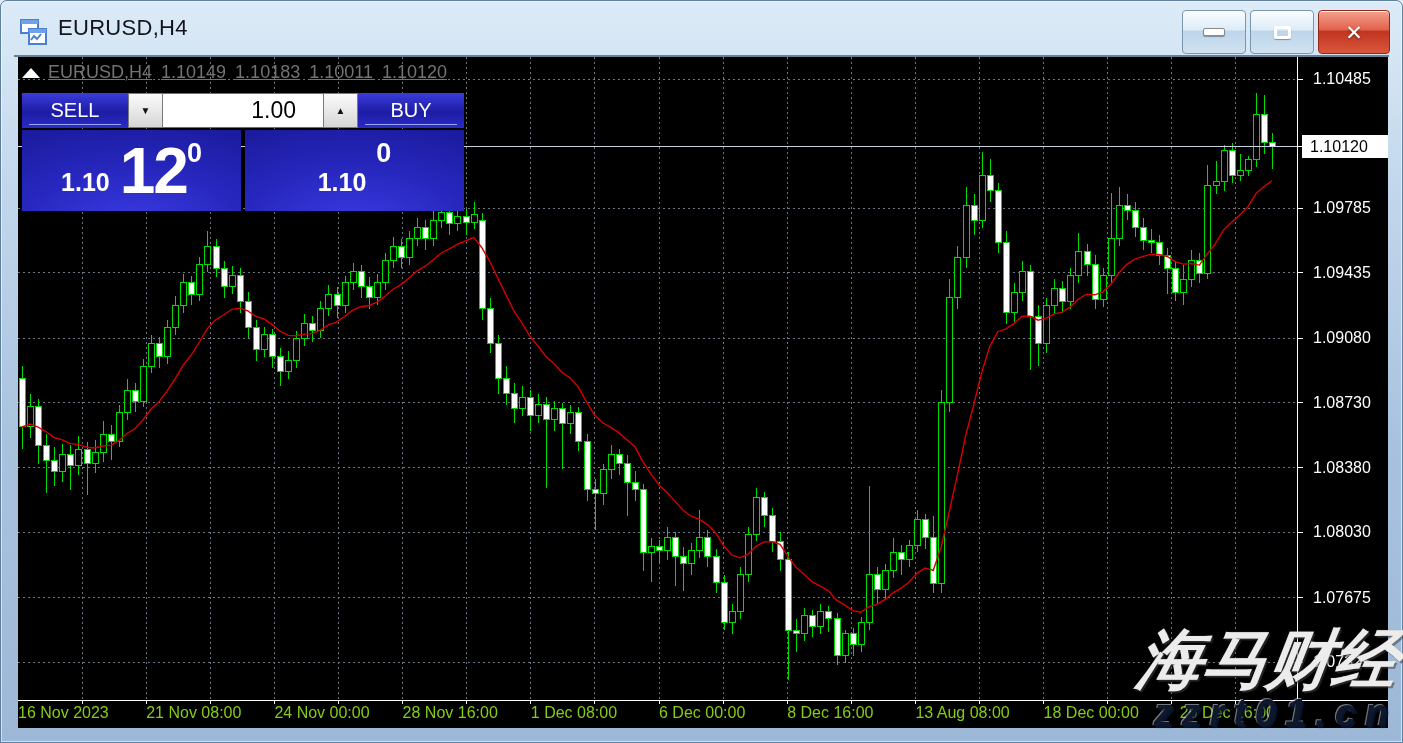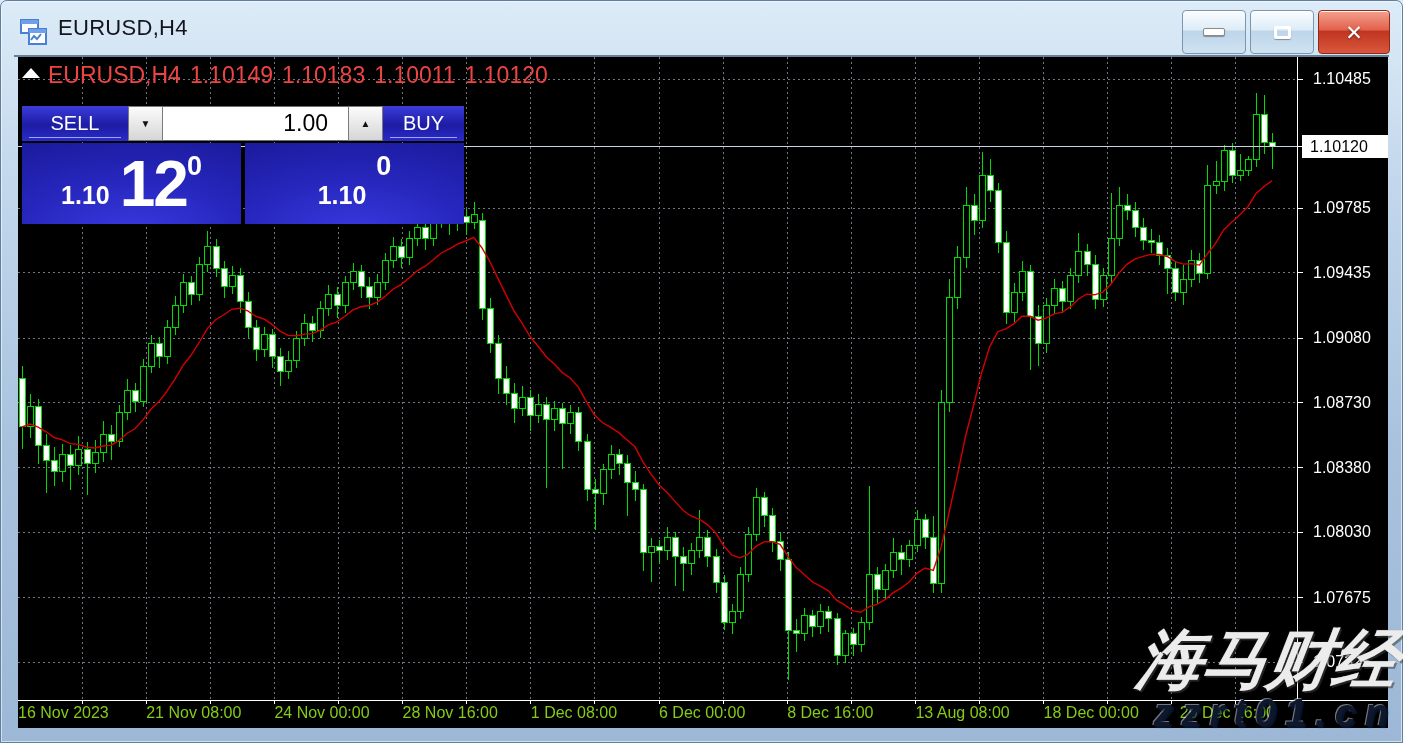--- a/index.html
+++ b/index.html
@@ -30,46 +30,46 @@
     width:72px; border-color:#8e2918;
     background:linear-gradient(180deg,#f3a18f 0%,#e1604a 46%,#c03420 47%,#d9573c 100%);
   }
   .ic-min { width:22px; height:8px; background:#fff; border:1px solid #8a8a8a; border-radius:2px; box-shadow:0 1px 1px rgba(0,0,0,.35); }
   .ic-restore { width:17px; height:13px; background:transparent; border:3px solid #fff; border-radius:2px; box-shadow:0 1px 1px rgba(0,0,0,.35); }
   .ic-close { color:#fff; font-size:21px; font-weight:bold; text-shadow:0 1px 2px rgba(0,0,0,.5); line-height:1; }
   
   #chart-region { position:absolute; left:18px; top:57px; width:1370px; height:671px; background:#000; }
   #chart-svg { position:absolute; left:0; top:0; }
   
-  .ohlc { position:absolute; left:4px; top:6px; color:#ef4444; font-size:23px; white-space:nowrap; }
+  .ohlc { position:absolute; left:4px; top:6px; color:#737373; font-size:18px; white-space:nowrap;text-decoration:underline; }
   .ohlc span { margin-right:9px; }
   .tri-up { position:absolute; left:4px; top:11px; width:0; height:0;
     border-left:9px solid transparent; border-right:9px solid transparent; border-bottom:10px solid #fff; }
   .ohlc-text { position:absolute; left:30px; top:5px; }
   
   .plabel { position:absolute; left:1295px; width:80px; height:20px; line-height:20px; color:#fff; font-size:16px; }
   .plabel.current { left:1284px; width:86px; height:23px; line-height:23px; background:#fff; color:#000; padding-left:8px; }
   .tlabel { position:absolute; top:647px; color:#84cc16; font-size:16px; white-space:nowrap; }
   
-  .tp { position:absolute; left:4px; top:49px; width:442px; }
+  .tp { position:absolute; left:4px; top:36px; width:442px; }
   .tp-row { display:flex; height:35px; }
   .tp-btn {
     width:106px; height:35px; border:none; color:#fff; font-size:20px;
     font-family:"Liberation Sans","DejaVu Sans",sans-serif;
     background:linear-gradient(180deg,#3c3cda 0%,#1c1ca4 55%,#2b2bc8 100%);
     position:relative; cursor:pointer;
   }
   .tp-btn::after { content:""; position:absolute; left:7px; right:7px; bottom:3px; border-top:1px solid rgba(175,190,255,.85); }
   .spin {
     width:35px; height:35px; border:1px solid #7a7a7a; background:linear-gradient(180deg,#fbfbfb,#d6d6d6);
     font-size:10px; color:#111; cursor:pointer;
   }
   .vol-input {
-    width:185px; height:35px; border:1px solid #6e6e6e; border-left:none; border-right:none;
-    font-size:23px; text-align:right; padding-right:20px; color:#000; background:#fff;
+    width:160px; height:35px; border:1px solid #6e6e6e; border-left:none; border-right:none;
+    font-size:23px; text-align:right; padding-right:27px; color:#000; background:#fff;
     font-family:"Liberation Sans","DejaVu Sans",sans-serif;
   }
   .tp-big { display:flex; margin-top:2px; height:81px; gap:4px; }
   .big-btn {
     flex:1; color:#fff; display:flex; align-items:center; justify-content:center; cursor:pointer;
     background:radial-gradient(ellipse 120% 160% at 50% 115%, #3a3ae2 0%, #2626bc 45%, #15158e 100%);
   }
   .small-p { font-size:25px; font-weight:bold; align-self:flex-end; margin:0 10px 14px 0; }
   .big-p { font-size:64px; font-weight:bold; letter-spacing:-2px; line-height:78px; }
   .sup-p { font-size:27px; font-weight:bold; align-self:flex-start; margin-top:8px; }

